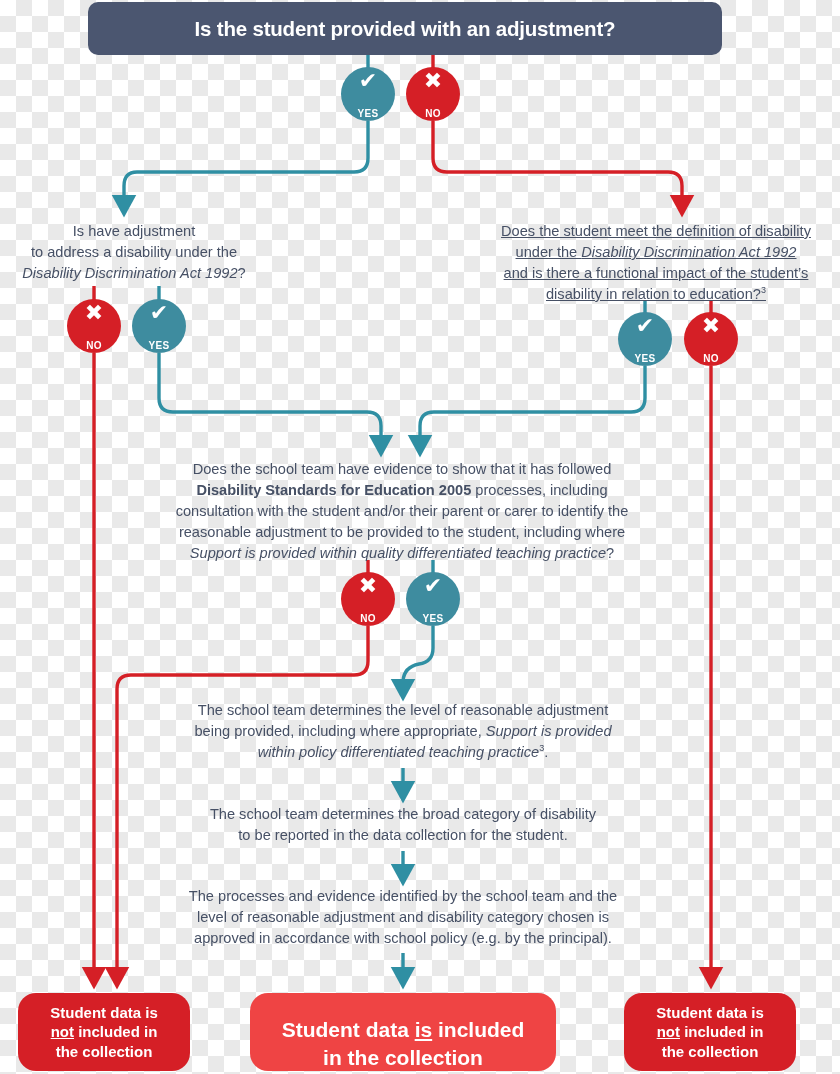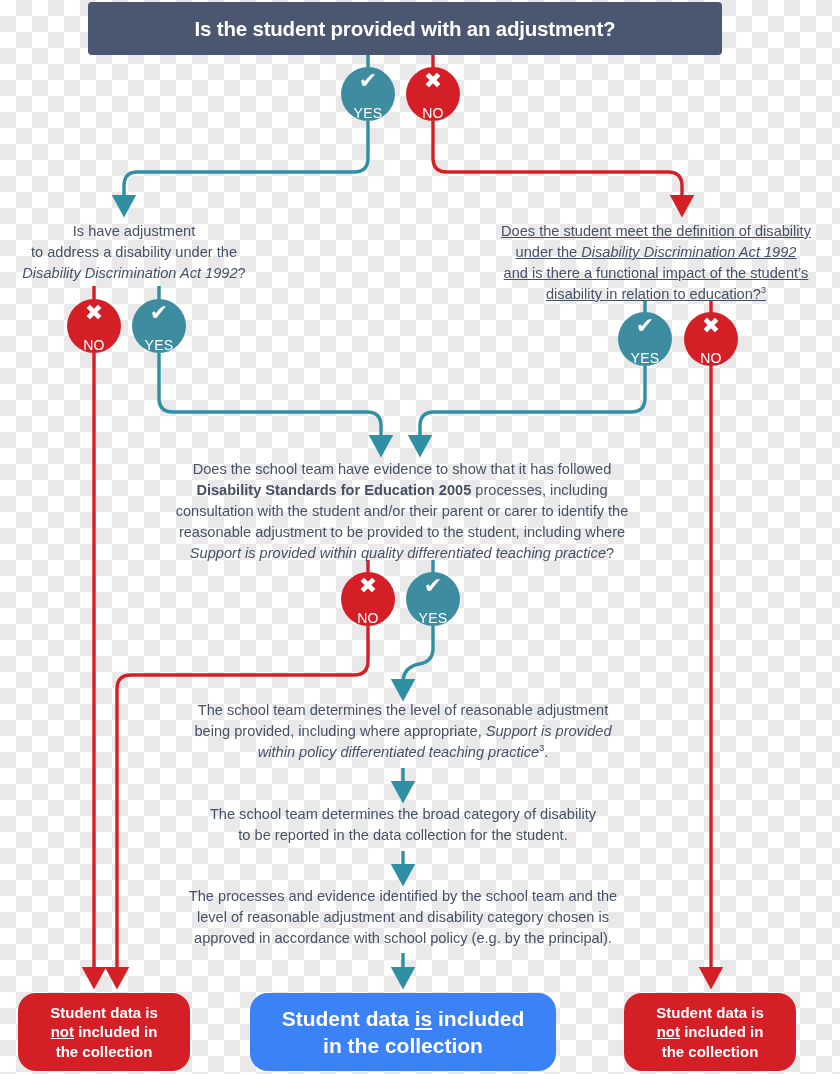--- a/index.html
+++ b/index.html
@@ -14,55 +14,55 @@
     background-position:0 0,16px 16px;
     position:relative;
     overflow:hidden;
     color:#4b5670;
   }
   #stage{position:absolute;inset:0;}
   #wires{position:absolute;left:0;top:0;width:840px;height:1074px;pointer-events:none;}
 
   .header-bar{
     position:absolute;left:88px;top:2px;width:634px;height:53px;
-    background:#4b5670;border-radius:4px;
+    background:#4b5670;border-radius:10px;
     display:flex;align-items:center;justify-content:center;
   }
   .header-bar span{
     color:#ffffff;font-size:20.5px;font-weight:bold;letter-spacing:-0.2px;
   }
 
   .badge{
     position:absolute;width:54px;height:54px;border-radius:50%;
     display:flex;flex-direction:column;align-items:center;justify-content:center;
     color:#fff;box-sizing:border-box;
   }
   .badge.yes{background:#3e8c9f;}
   .badge.no{background:#d51f26;}
   .badge .glyph{
     font-size:22px;line-height:16px;font-weight:bold;margin-top:4px;margin-bottom:2px;
     display:block;
   }
-  .badge .lbl{font-size:14px;font-weight:normal;line-height:11px;letter-spacing:0.3px;margin-top:17px;}
+  .badge .lbl{font-size:10px;font-weight:bold;line-height:11px;letter-spacing:0.3px;margin-top:17px;}
 
   .qtext{
     position:absolute;text-align:center;font-size:14.6px;line-height:21px;
     color:#465065;
   }
   .qtext i{font-style:italic;}
   .qtext b{font-weight:bold;}
   .qtext sup{font-size:9px;vertical-align:super;line-height:0;}
 
   .outcome{
     position:absolute;box-sizing:border-box;border-radius:18px;
     display:flex;align-items:center;justify-content:center;text-align:center;
     color:#ffffff;
   }
   .outcome.red{background:#d51f26;}
-  .outcome.teal{background:#3b82f6;}
+  .outcome.teal{background:#ef4444;align-items:flex-end;}
   .outcome .t{font-weight:bold;line-height:1.3;}
   .outcome u{text-decoration:underline;}
 </style>
 </head>
 <body>
 
 <div id="stage">
 
   <svg id="wires" viewBox="0 0 840 1074">
     <defs>

